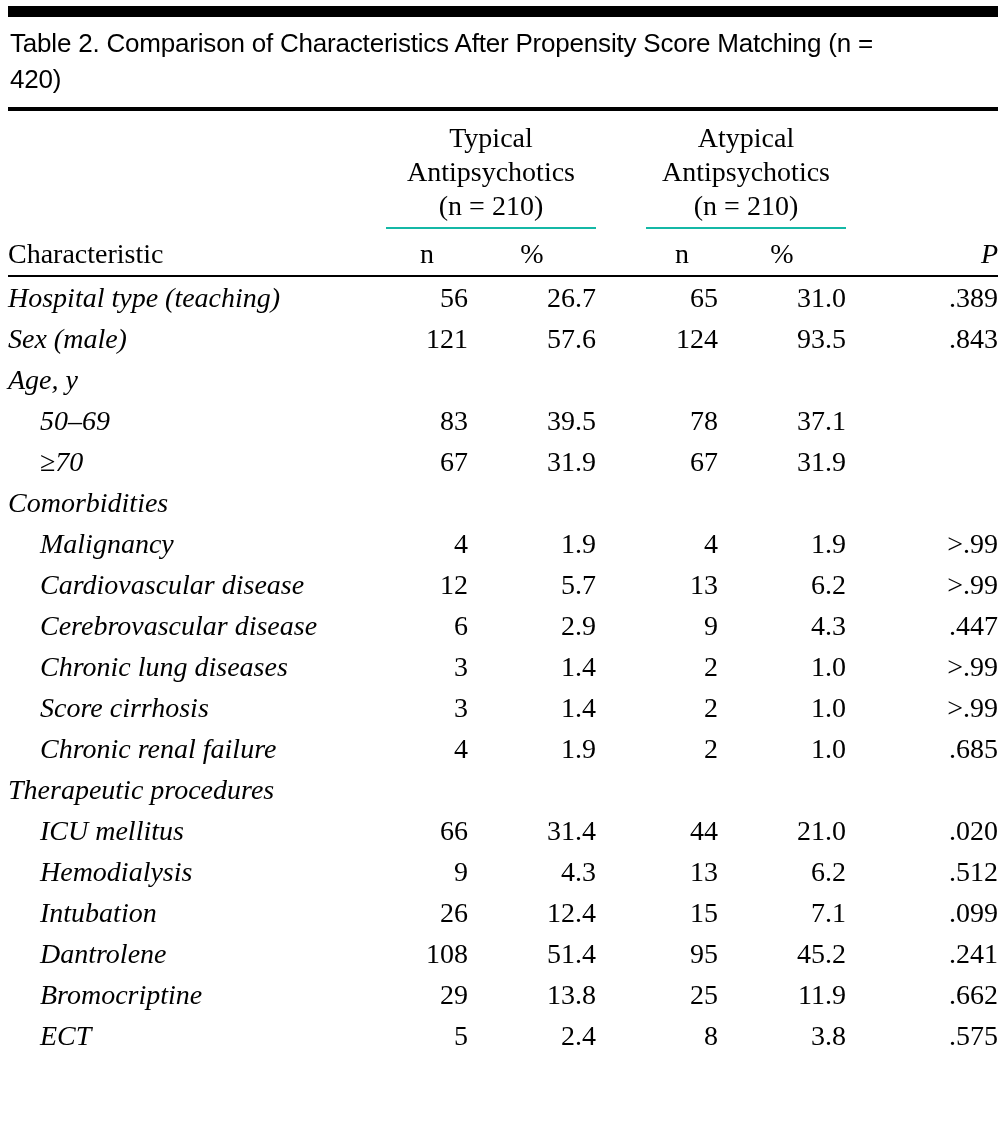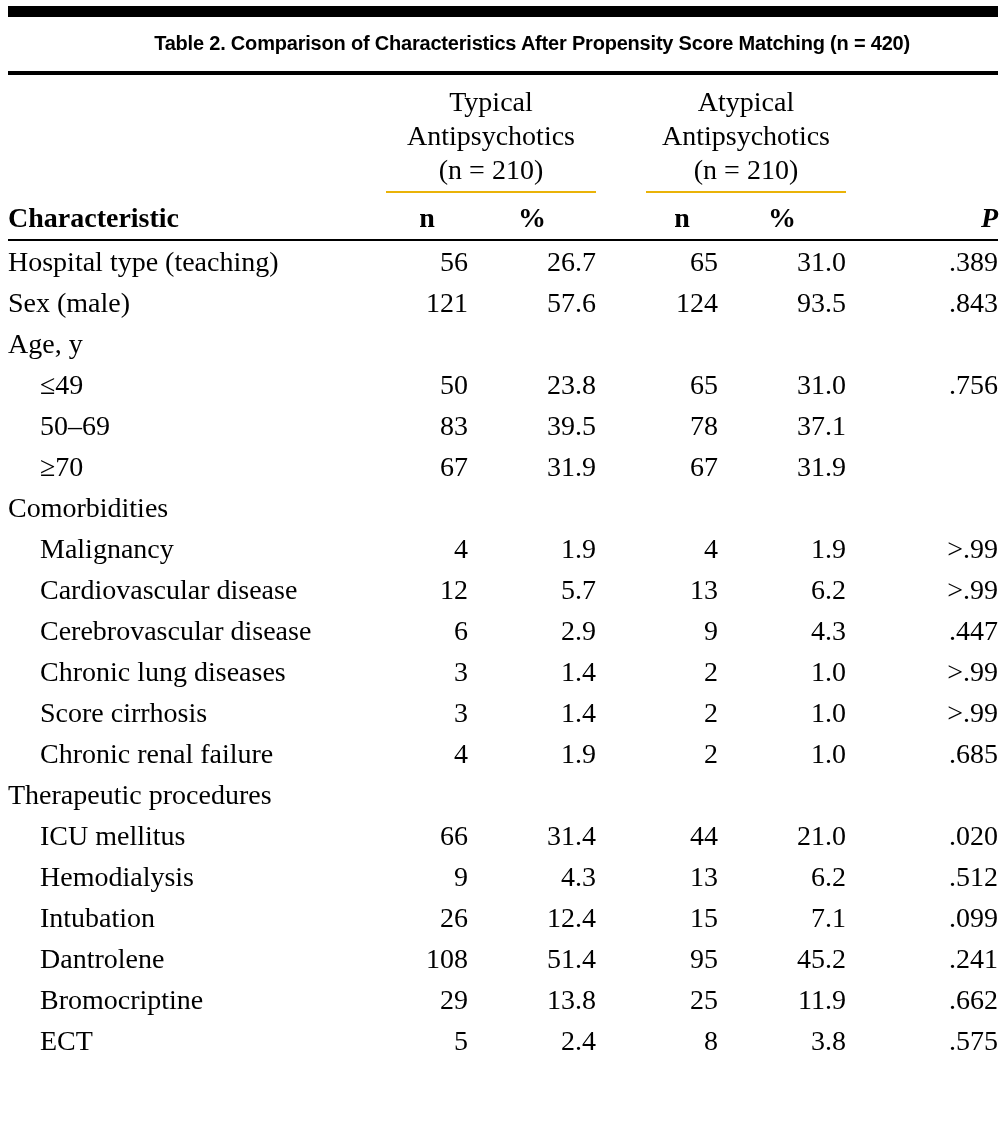--- a/index.html
+++ b/index.html
@@ -16,70 +16,68 @@
   .bar { width: 100%; background: #000000; }
   .bar.top { height: 11px; }
 
   .title-wrap {
     border-bottom: 4px solid #000000;
     padding: 8px 2px 10px 2px;
   }
   .title {
     margin: 0;
     font-family: "Liberation Sans", sans-serif;
-    font-weight: bold;
-    font-size: 20px;
+    font-weight: normal;
+    font-size: 26px;
     line-height: 36px;
     max-width: 900px;
     letter-spacing: -0.2px;
-    text-align: right;
   }
 
   table.tbl {
     width: 100%;
     border-collapse: collapse;
     table-layout: fixed;
     font-size: 28px;
   }
   col.col-label { width: 378px; }
   col.col-tn    { width: 82px; }
   col.col-tpct  { width: 128px; }
   col.col-gap   { width: 50px; }
   col.col-an    { width: 72px; }
   col.col-apct  { width: 128px; }
   col.col-p     { width: 152px; }
 
   th { font-weight: normal; }
 
   tr.group-row th { padding-top: 10px; vertical-align: bottom; }
-  th.group { border-bottom: 2px solid #eab308; padding-bottom: 4px; }
+  th.group { border-bottom: 2px solid #14b8a6; padding-bottom: 4px; }
   .group-inner {
     max-width: 198px;
     margin: 0 auto;
     text-align: center;
     line-height: 34px;
   }
 
   tr.cols th {
     border-bottom: 2px solid #000000;
     padding: 8px 0 5px 0;
     vertical-align: bottom;
     line-height: 33px;
-    font-weight: bold;
   }
   th.c-labelhead { text-align: left; }
   .c-ctr  { text-align: center; }
   th.c-phead { font-style: italic; text-align: right; padding-right: 26px; }
 
   tbody td {
     padding: 4px 0;
     line-height: 33px;
     vertical-align: bottom;
   }
-  td.c-label { text-align: left; }
+  td.c-label { text-align: left; font-style: italic; }
   td.c-label.indent { padding-left: 32px; }
   .c-num { text-align: right; }
 </style>
 </head>
 <body>
 
 <div class="page">
 
   <div class="bar top"></div>
 
@@ -141,29 +139,20 @@
         <tr>
           <td class="c-label">Age, y</td>
           <td class="c-num"></td>
           <td class="c-num"></td>
           <td></td>
           <td class="c-num"></td>
           <td class="c-num"></td>
           <td class="c-num"></td>
         </tr>
         <tr>
-          <td class="c-label indent">≤49</td>
-          <td class="c-num">50</td>
-          <td class="c-num">23.8</td>
-          <td></td>
-          <td class="c-num">65</td>
-          <td class="c-num">31.0</td>
-          <td class="c-num">.756</td>
-        </tr>
-        <tr>
           <td class="c-label indent">50–69</td>
           <td class="c-num">83</td>
           <td class="c-num">39.5</td>
           <td></td>
           <td class="c-num">78</td>
           <td class="c-num">37.1</td>
           <td class="c-num"></td>
         </tr>
         <tr>
           <td class="c-label indent">≥70</td>

